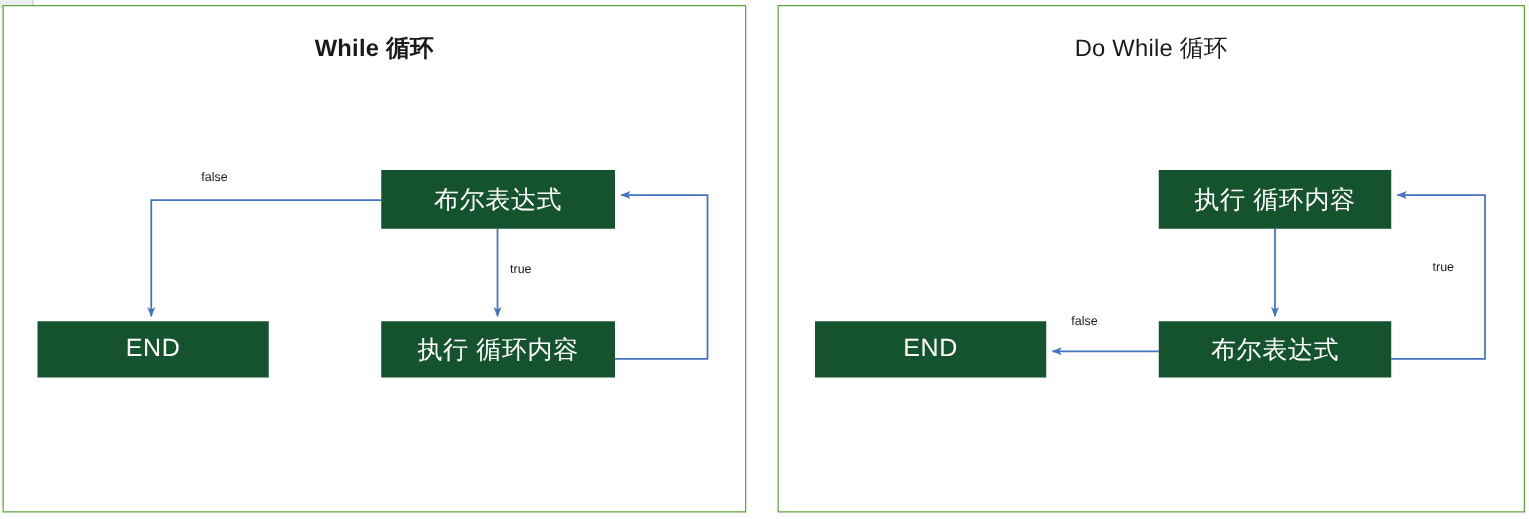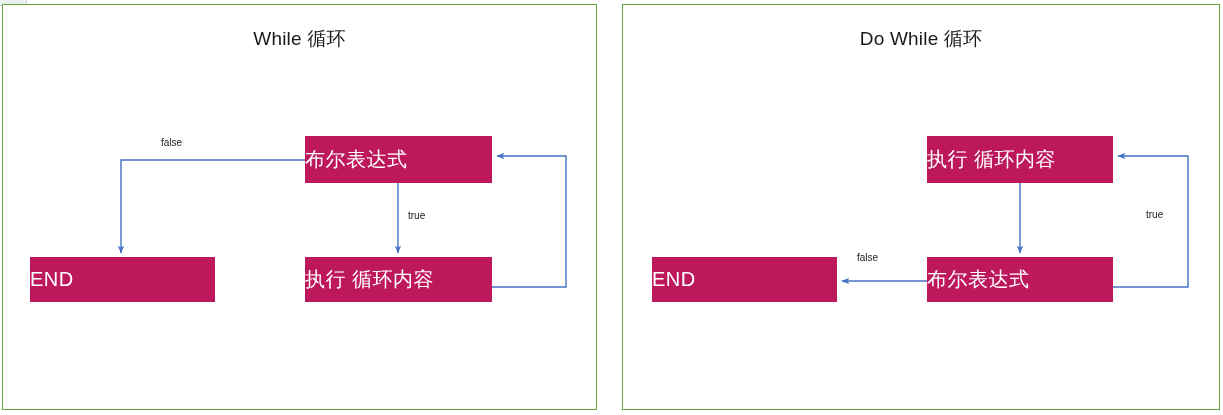--- a/index.html
+++ b/index.html
@@ -30,42 +30,42 @@
     background: #eceff0;
     border-right: 1px solid #c9cfd2;
     border-bottom: 1px solid #c9cfd2;
   }
   .panel {
     position: absolute;
     background: #ffffff;
     border: 1px solid #5fa73d;
     box-sizing: border-box;
   }
-  #panel-while  { left: 2px;   top: 4px; width: 595px; height: 406px; }
+  #panel-while  { left: 2px;   top: 4px; width: 595px; height: 406px; font-weight: bold; }
   #panel-dowhile{ left: 622px; top: 4px; width: 598px; height: 406px; }
 
   .panel-title {
     position: absolute;
     top: 21px;
     left: 0;
     width: 100%;
     text-align: center;
     font-size: 19px;
     color: #1a1a1a;
     letter-spacing: 0.2px;
     white-space: nowrap;
   }
 
   .node {
     position: absolute;
-    background: #be185d;
+    background: #14532d;
     color: #ffffff;
     display: flex;
     align-items: center;
-    justify-content: flex-start;
+    justify-content: center;
     font-size: 20px;
     letter-spacing: 0.5px;
     box-sizing: border-box;
     white-space: nowrap;
   }
 
   .edge-label {
     position: absolute;
     font-size: 10px;
     color: #1a1a1a;

